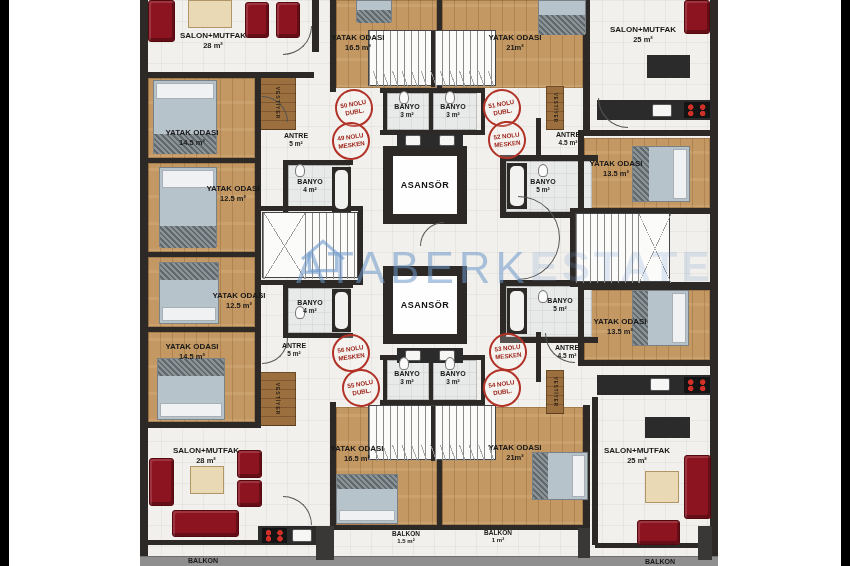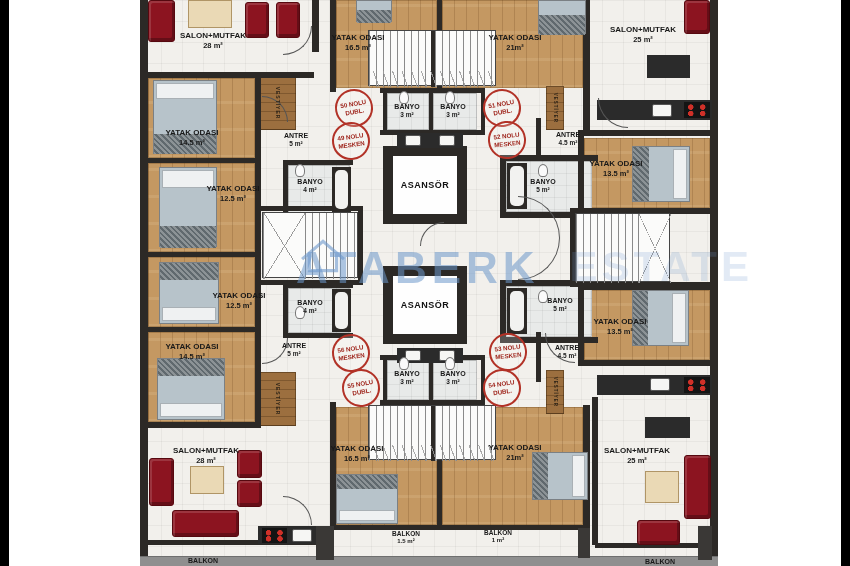--- a/index.html
+++ b/index.html
@@ -65,23 +65,23 @@
     justify-content:center;text-align:center;background:rgba(255,255,255,.2);z-index:55;}
   .arc{z-index:20;}
   .arc-tl{border-top:1px solid #555;border-left:1px solid #555;border-top-left-radius:100%;}
   .arc-tr{border-top:1px solid #555;border-right:1px solid #555;border-top-right-radius:100%;}
   .arc-bl{border-bottom:1px solid #555;border-left:1px solid #555;border-bottom-left-radius:100%;}
   .arc-br{border-bottom:1px solid #555;border-right:1px solid #555;border-bottom-right-radius:100%;}
 
   .wm{position:absolute;left:296px;top:246px;display:flex;align-items:flex-start;
     color:rgba(108,152,203,.55);z-index:40;pointer-events:none;}
   .wm-house{position:absolute;left:4px;top:-8px;width:46px;height:36px;color:rgba(108,152,203,.6);}
-  .wm-brand{font-size:44px;font-weight:bold;letter-spacing:5px;line-height:1;}
+  .wm-brand{font-size:44px;font-weight:normal;letter-spacing:5px;line-height:1;}
   .wm-brand2{font-size:42px;font-weight:bold;letter-spacing:4px;color:rgba(108,152,203,.20);
-    margin-left:30px;line-height:1;}
+    margin-left:0;line-height:1;}
   .wm-url{position:absolute;left:310px;top:299px;font-size:22px;font-weight:bold;letter-spacing:2.5px;
     color:rgba(120,120,120,.30);z-index:40;pointer-events:none;}
 </style>
 </head>
 <body>
 
 <div class="stage">
   <div class="edge left"></div>
   <div class="edge right"></div>
 

